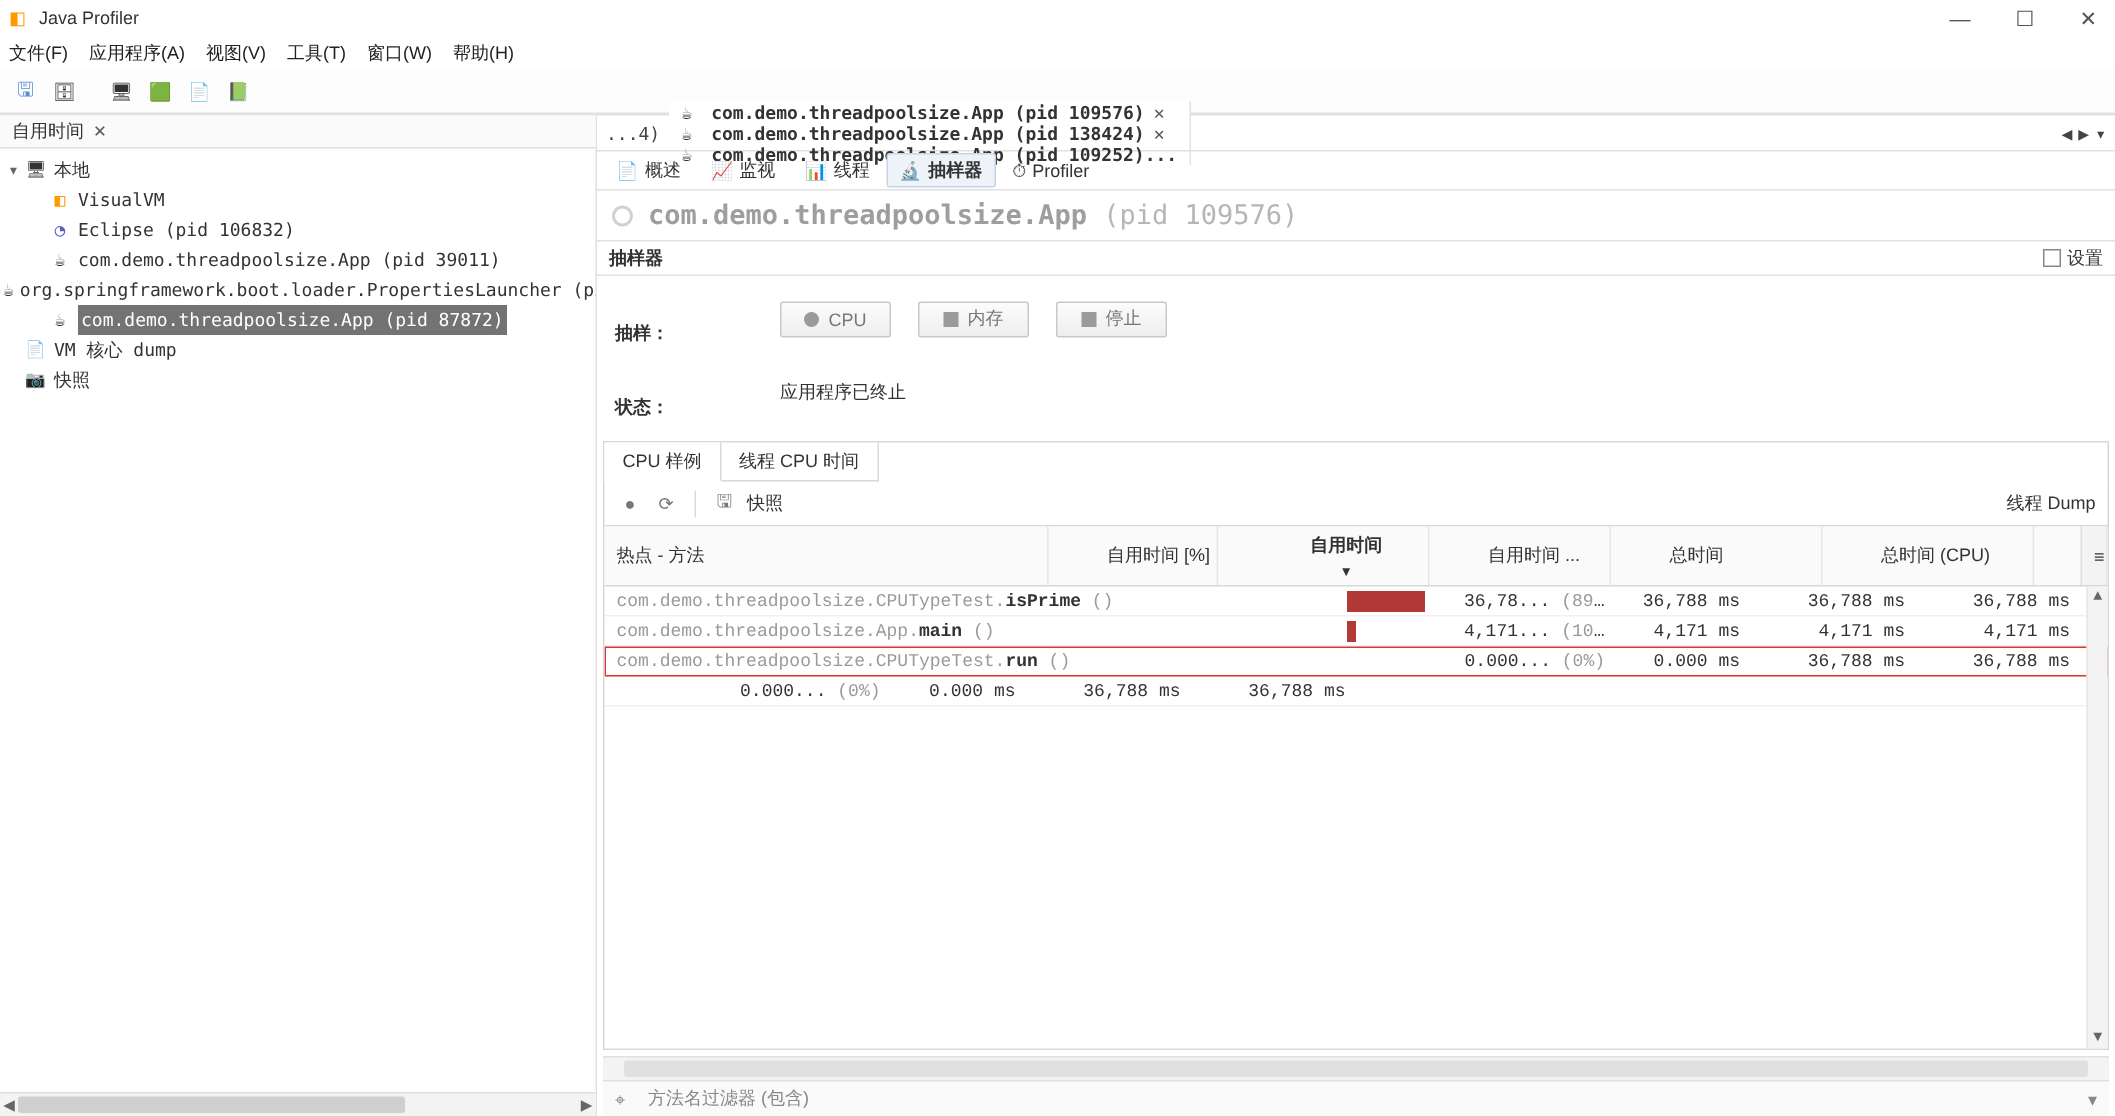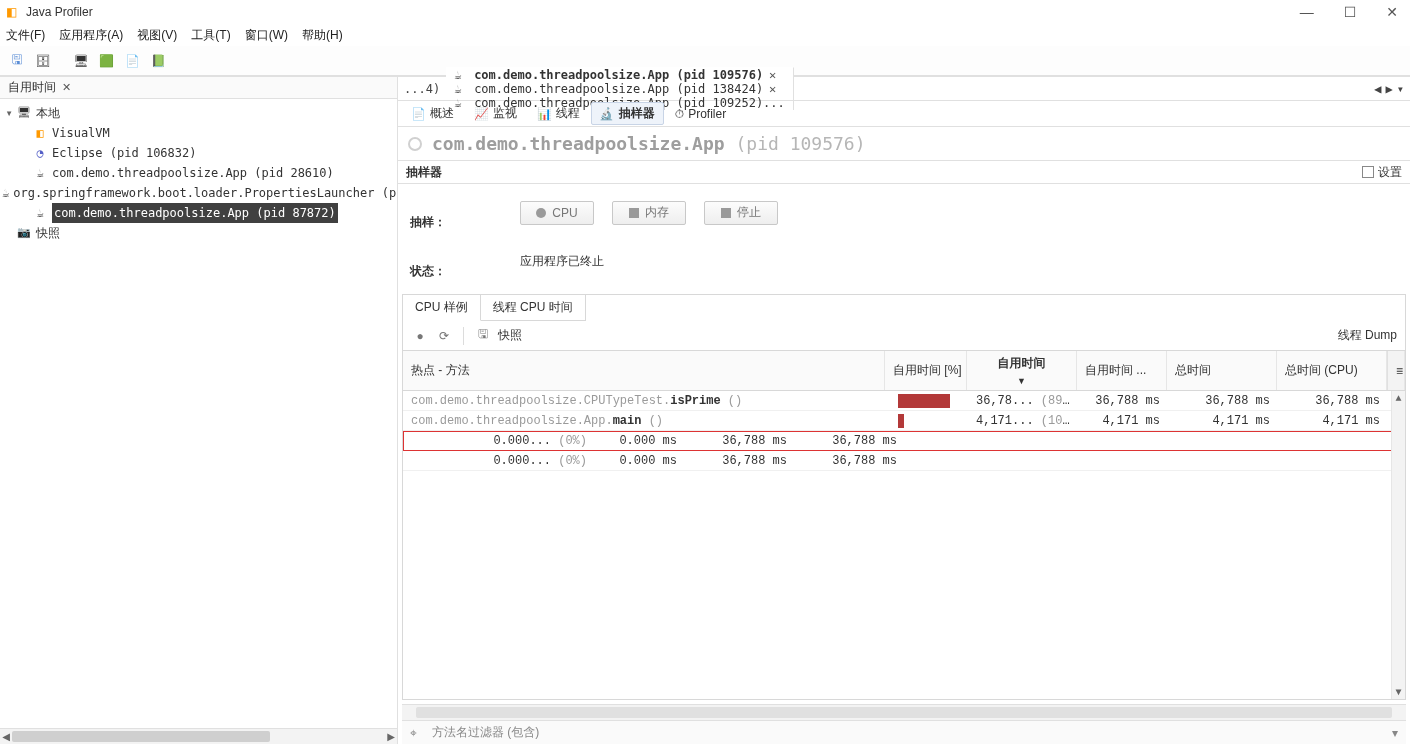--- a/index.html
+++ b/index.html
@@ -19,32 +19,32 @@
   .tbar-sep { width: 8px; }
   
   .main-split { display: flex; flex: 1; min-height: 0; border-top: 1px solid #e0e0e0; }
   .sidebar { width: 398px; display: flex; flex-direction: column; border-right: 1px solid #e0e0e0; min-width: 0; }
   .sidebar-header { height: 22px; display: flex; align-items: center; padding: 0 8px; font-size: 12px; background: #fafafa; border-bottom: 1px solid #e0e0e0; gap: 6px; }
   .sidebar-header .close-x { font-size: 11px; color: #555; cursor: pointer; }
   .tree { flex: 1; overflow: auto; padding: 4px 0 4px 2px; font-family: "SimSun", "Segoe UI", monospace; font-size: 12px; line-height: 20px; }
   .tree-row { display: flex; align-items: center; height: 20px; white-space: nowrap; }
   .tree-row .twisty { width: 14px; display: inline-flex; justify-content: center; color: #666; }
   .tree-row .icon { width: 16px; height: 16px; display: inline-flex; align-items: center; justify-content: center; margin-right: 4px; }
-  .tree-row.selected .label { background: #404040; color: #fff; padding: 0 2px; }
+  .tree-row.selected .label { background: #737373; color: #fff; padding: 0 2px; }
   .indent { display: inline-block; width: 16px; }
   .sidebar-scroll { height: 16px; border-top: 1px solid #e0e0e0; background: #f3f3f3; position: relative; }
   .sidebar-scroll .thumb { position: absolute; left: 12px; width: 65%; top: 2px; bottom: 2px; background: #cfcfcf; border-radius: 2px; }
   .sidebar-scroll .arrow { position: absolute; top: 0; bottom: 0; width: 12px; display: flex; align-items: center; justify-content: center; color: #666; font-size: 10px; }
   .sidebar-scroll .arrow.left { left: 0; }
   .sidebar-scroll .arrow.right { right: 0; }
   
   .content { flex: 1; display: flex; flex-direction: column; min-width: 0; }
   .editor-tabs { display: flex; align-items: center; height: 24px; border-bottom: 1px solid #e0e0e0; font-family: "SimSun", monospace; font-size: 12px; }
   .editor-tabs .overflow { padding: 0 6px; color: #444; }
-  .editor-tab { display: flex; align-items: center; height: 100%; padding: 0 8px; border-right: 1px solid #e0e0e0; gap: 6px; white-space: nowrap; }
+  .editor-tab { display: flex; align-items: center; height: 100%; padding: 0 8px; border-right: 1px solid #e0e0e0; gap: 6px; white-space: nowrap; font-weight: bold; }
   .editor-tab.active { background: #fff; font-weight: bold; border-top: 1px solid transparent; }
   .editor-tab .close { color: #555; font-size: 12px; }
   .tab-nav { margin-left: auto; padding: 0 6px; display: flex; gap: 4px; color: #444; }
   .tab-nav span { cursor: pointer; }
   
   .subtabs { display: flex; align-items: center; height: 26px; border-bottom: 1px solid #e0e0e0; gap: 2px; padding: 0 4px; font-size: 12px; }
   .subtab { display: flex; align-items: center; padding: 2px 8px; gap: 4px; border: 1px solid transparent; border-radius: 2px; }
   .subtab.active { background: #eef3fa; border-color: #c8d4e6; font-weight: bold; }
   
   .app-heading-row { display: flex; align-items: center; padding: 6px 10px; gap: 10px; }
@@ -66,21 +66,21 @@
   .inner-tabs { display: flex; border: 1px solid #d8d8d8; border-bottom: none; margin: 4px 4px 0 4px; font-size: 12px; }
   .inner-tab { padding: 4px 12px; border-right: 1px solid #d8d8d8; border-bottom: 1px solid #d8d8d8; cursor: pointer; }
   .inner-tab.active { background: #fff; border-bottom: 1px solid #fff; }
   .inner-toolbar { display: flex; align-items: center; gap: 6px; height: 30px; padding: 0 8px; border: 1px solid #d8d8d8; border-top: none; margin: 0 4px; }
   .inner-tool-btn { width: 18px; height: 18px; display: inline-flex; align-items: center; justify-content: center; color: #777; }
   .inner-tool-sep { width: 1px; height: 18px; background: #dcdcdc; margin: 0 4px; }
   .thread-dump { margin-left: auto; color: #333; font-size: 12px; }
   .snapshot-label { color: #333; }
   
   .table-wrap { flex: 1; display: flex; flex-direction: column; border: 1px solid #d8d8d8; border-top: none; margin: 0 4px 4px 4px; min-height: 0; }
-  .thead { display: flex; border-bottom: 1px solid #d8d8d8; font-size: 12px; background: #fafafa; }
+  .thead { display: flex; border-bottom: 1px solid #d8d8d8; font-size: 12px; background: #fafafa; gap: 31px; }
   .th { padding: 4px 8px; border-right: 1px solid #e6e6e6; display: flex; align-items: center; gap: 4px; white-space: nowrap; overflow: hidden; }
   .th.sorted { font-weight: bold; }
   .th.sorted .arrow { font-size: 9px; }
   .tbody { flex: 1; overflow: auto; font-family: Liberation Mono, monospace; font-size: 12px; position: relative; }
   .trow { display: flex; height: 20px; align-items: center; border-bottom: 1px solid #f0f0f0; }
   .trow.highlight { outline: 1.5px solid #d33; outline-offset: -1px; }
   .td { padding: 0 8px; overflow: hidden; white-space: nowrap; text-overflow: ellipsis; }
   .td.right { text-align: right; }
   .pct-cell { display: flex; align-items: center; height: 100%; padding: 0 4px; }
   .pct-bar { height: 14px; background: #b33939; }
@@ -173,35 +173,40 @@
             <div class="tree-row">
               <span class="indent"></span>
               <span class="twisty"></span>
               <span class="icon ic-eclipse"></span>
               <span class="label">Eclipse (pid 106832)</span>
             </div>
             <div class="tree-row">
               <span class="indent"></span>
               <span class="twisty"></span>
               <span class="icon ic-java"></span>
-              <span class="label">com.demo.threadpoolsize.App (pid 28610)</span>
+              <span class="label">com.demo.threadpoolsize.App (pid 39011)</span>
             </div>
             <div class="tree-row">
               <span class="indent"></span>
               <span class="twisty"></span>
               <span class="icon ic-java"></span>
               <span class="label">org.springframework.boot.loader.PropertiesLauncher (pi</span>
             </div>
             <div class="tree-row selected">
               <span class="indent"></span>
               <span class="twisty"></span>
               <span class="icon ic-java"></span>
               <span class="label">com.demo.threadpoolsize.App (pid 87872)</span>
             </div>
           </div>
+        <div class="tree-row">
+          <span class="twisty"></span>
+            <span class="icon ic-dump"></span>
+            <span class="label">VM 核心 dump</span>
+        </div>
         <div class="tree-row">
           <span class="twisty"></span>
             <span class="icon ic-camera"></span>
             <span class="label">快照</span>
         </div>
       </div>
       <div class="sidebar-scroll">
         <span class="arrow left">◀</span>
           <div class="thumb"></div>
           <span class="arrow right">▶</span>
@@ -344,20 +349,21 @@
                   <div class="pct-bar" style="width:10.2%"></div>
                 </div>
               </div>
               <div class="td col-self right"><span>4,171...</span> <span class="dim">(10.2%)</span></div>
               <div class="td col-self-ms right">4,171 ms</div>
               <div class="td col-total right">4,171 ms</div>
               <div class="td col-total-cpu right">4,171 ms</div>
               <div class="td col-scroll"></div>
             </div>
             <div class="trow highlight">
+              <div class="td col-method"><span class="dim">com.demo.threadpoolsize.CPUTypeTest.</span><b>run</b><span class="dim"> ()</span></div>
               <div class="td col-pct-bar">
                 <div class="pct-cell">
                   <div class="pct-bar" style="width:0%"></div>
                 </div>
               </div>
               <div class="td col-self right"><span>0.000...</span> <span class="dim">(0%)</span></div>
               <div class="td col-self-ms right">0.000 ms</div>
               <div class="td col-total right">36,788 ms</div>
               <div class="td col-total-cpu right">36,788 ms</div>
               <div class="td col-scroll"></div>

